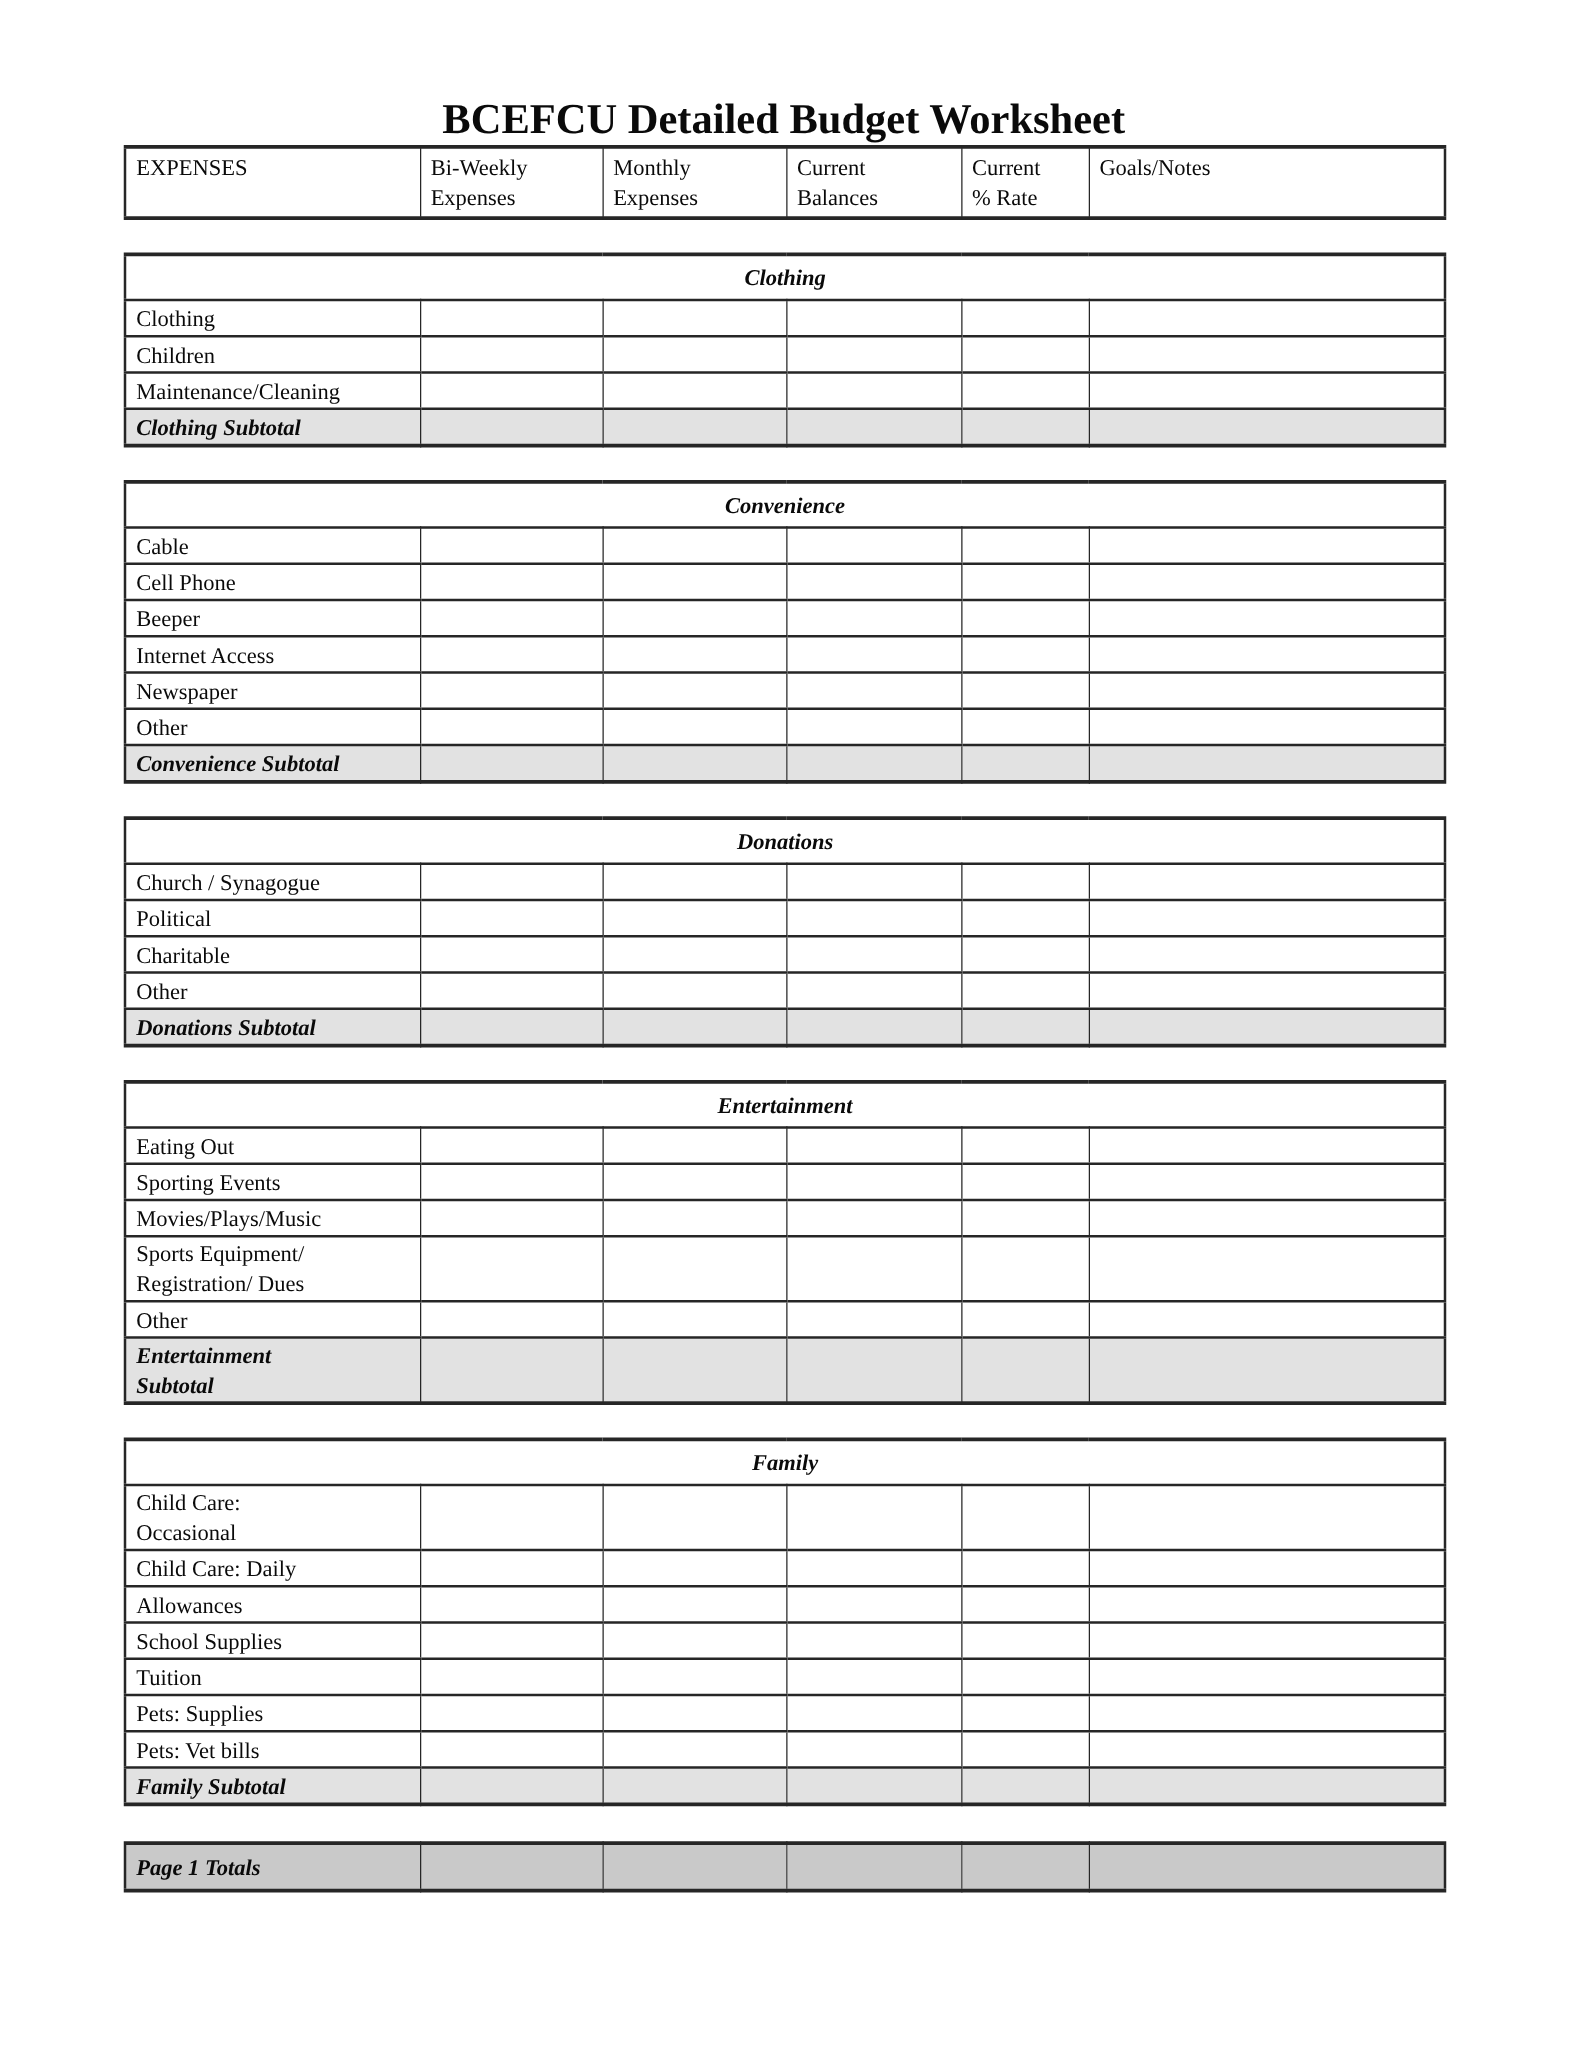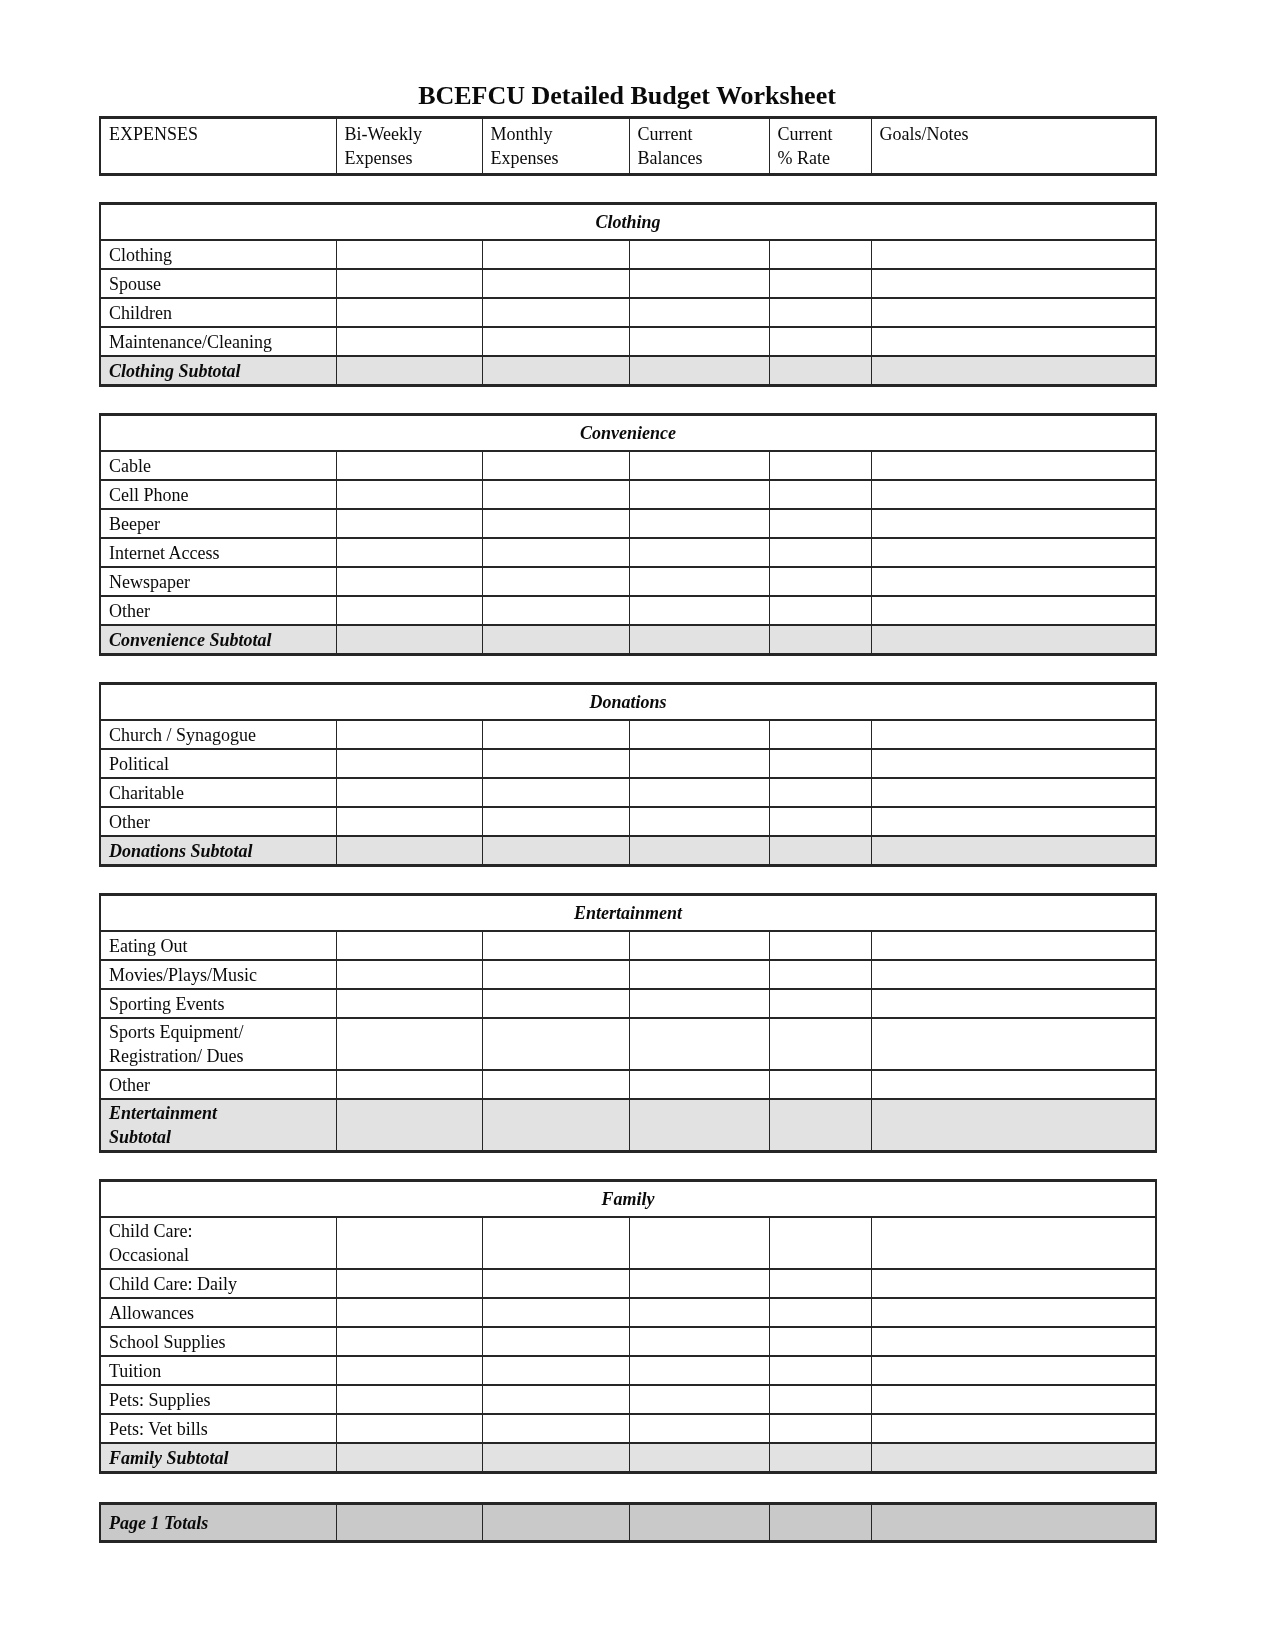--- a/index.html
+++ b/index.html
@@ -8,21 +8,21 @@
     font-family: "Liberation Serif", "DejaVu Serif", serif;
     color: #0a0a0a;
     -webkit-font-smoothing: antialiased;
   }
   .page { padding-top: 82px; }
   .content { margin-left: 99px; width: 1056px; }
 
   .doc-title {
     text-align: center;
     font-weight: bold;
-    font-size: 26px;
+    font-size: 34px;
     line-height: 28px;
     margin: 0 0 6px 0;
     letter-spacing: 0px;
   }
 
   table.grid {
     border-collapse: collapse;
     table-layout: fixed;
     width: 1056px;
     margin: 0 0 26px 0;
@@ -133,28 +133,20 @@
       </tr>
       <tr class="data-row">
         <td class="label-cell">Clothing</td>
         <td></td>
         <td></td>
         <td></td>
         <td></td>
         <td></td>
       </tr>
       <tr class="data-row">
-        <td class="label-cell">Spouse</td>
-        <td></td>
-        <td></td>
-        <td></td>
-        <td></td>
-        <td></td>
-      </tr>
-      <tr class="data-row">
         <td class="label-cell">Children</td>
         <td></td>
         <td></td>
         <td></td>
         <td></td>
         <td></td>
       </tr>
       <tr class="data-row">
         <td class="label-cell">Maintenance/Cleaning</td>
         <td></td>
@@ -317,29 +309,29 @@
       </tr>
       <tr class="data-row">
         <td class="label-cell">Eating Out</td>
         <td></td>
         <td></td>
         <td></td>
         <td></td>
         <td></td>
       </tr>
       <tr class="data-row">
+        <td class="label-cell">Sporting Events</td>
+        <td></td>
+        <td></td>
+        <td></td>
+        <td></td>
+        <td></td>
+      </tr>
+      <tr class="data-row">
         <td class="label-cell">Movies/Plays/Music</td>
-        <td></td>
-        <td></td>
-        <td></td>
-        <td></td>
-        <td></td>
-      </tr>
-      <tr class="data-row">
-        <td class="label-cell">Sporting Events</td>
         <td></td>
         <td></td>
         <td></td>
         <td></td>
         <td></td>
       </tr>
       <tr class="data-row">
         <td class="label-cell">Sports Equipment/
 Registration/ Dues</td>
         <td></td>

